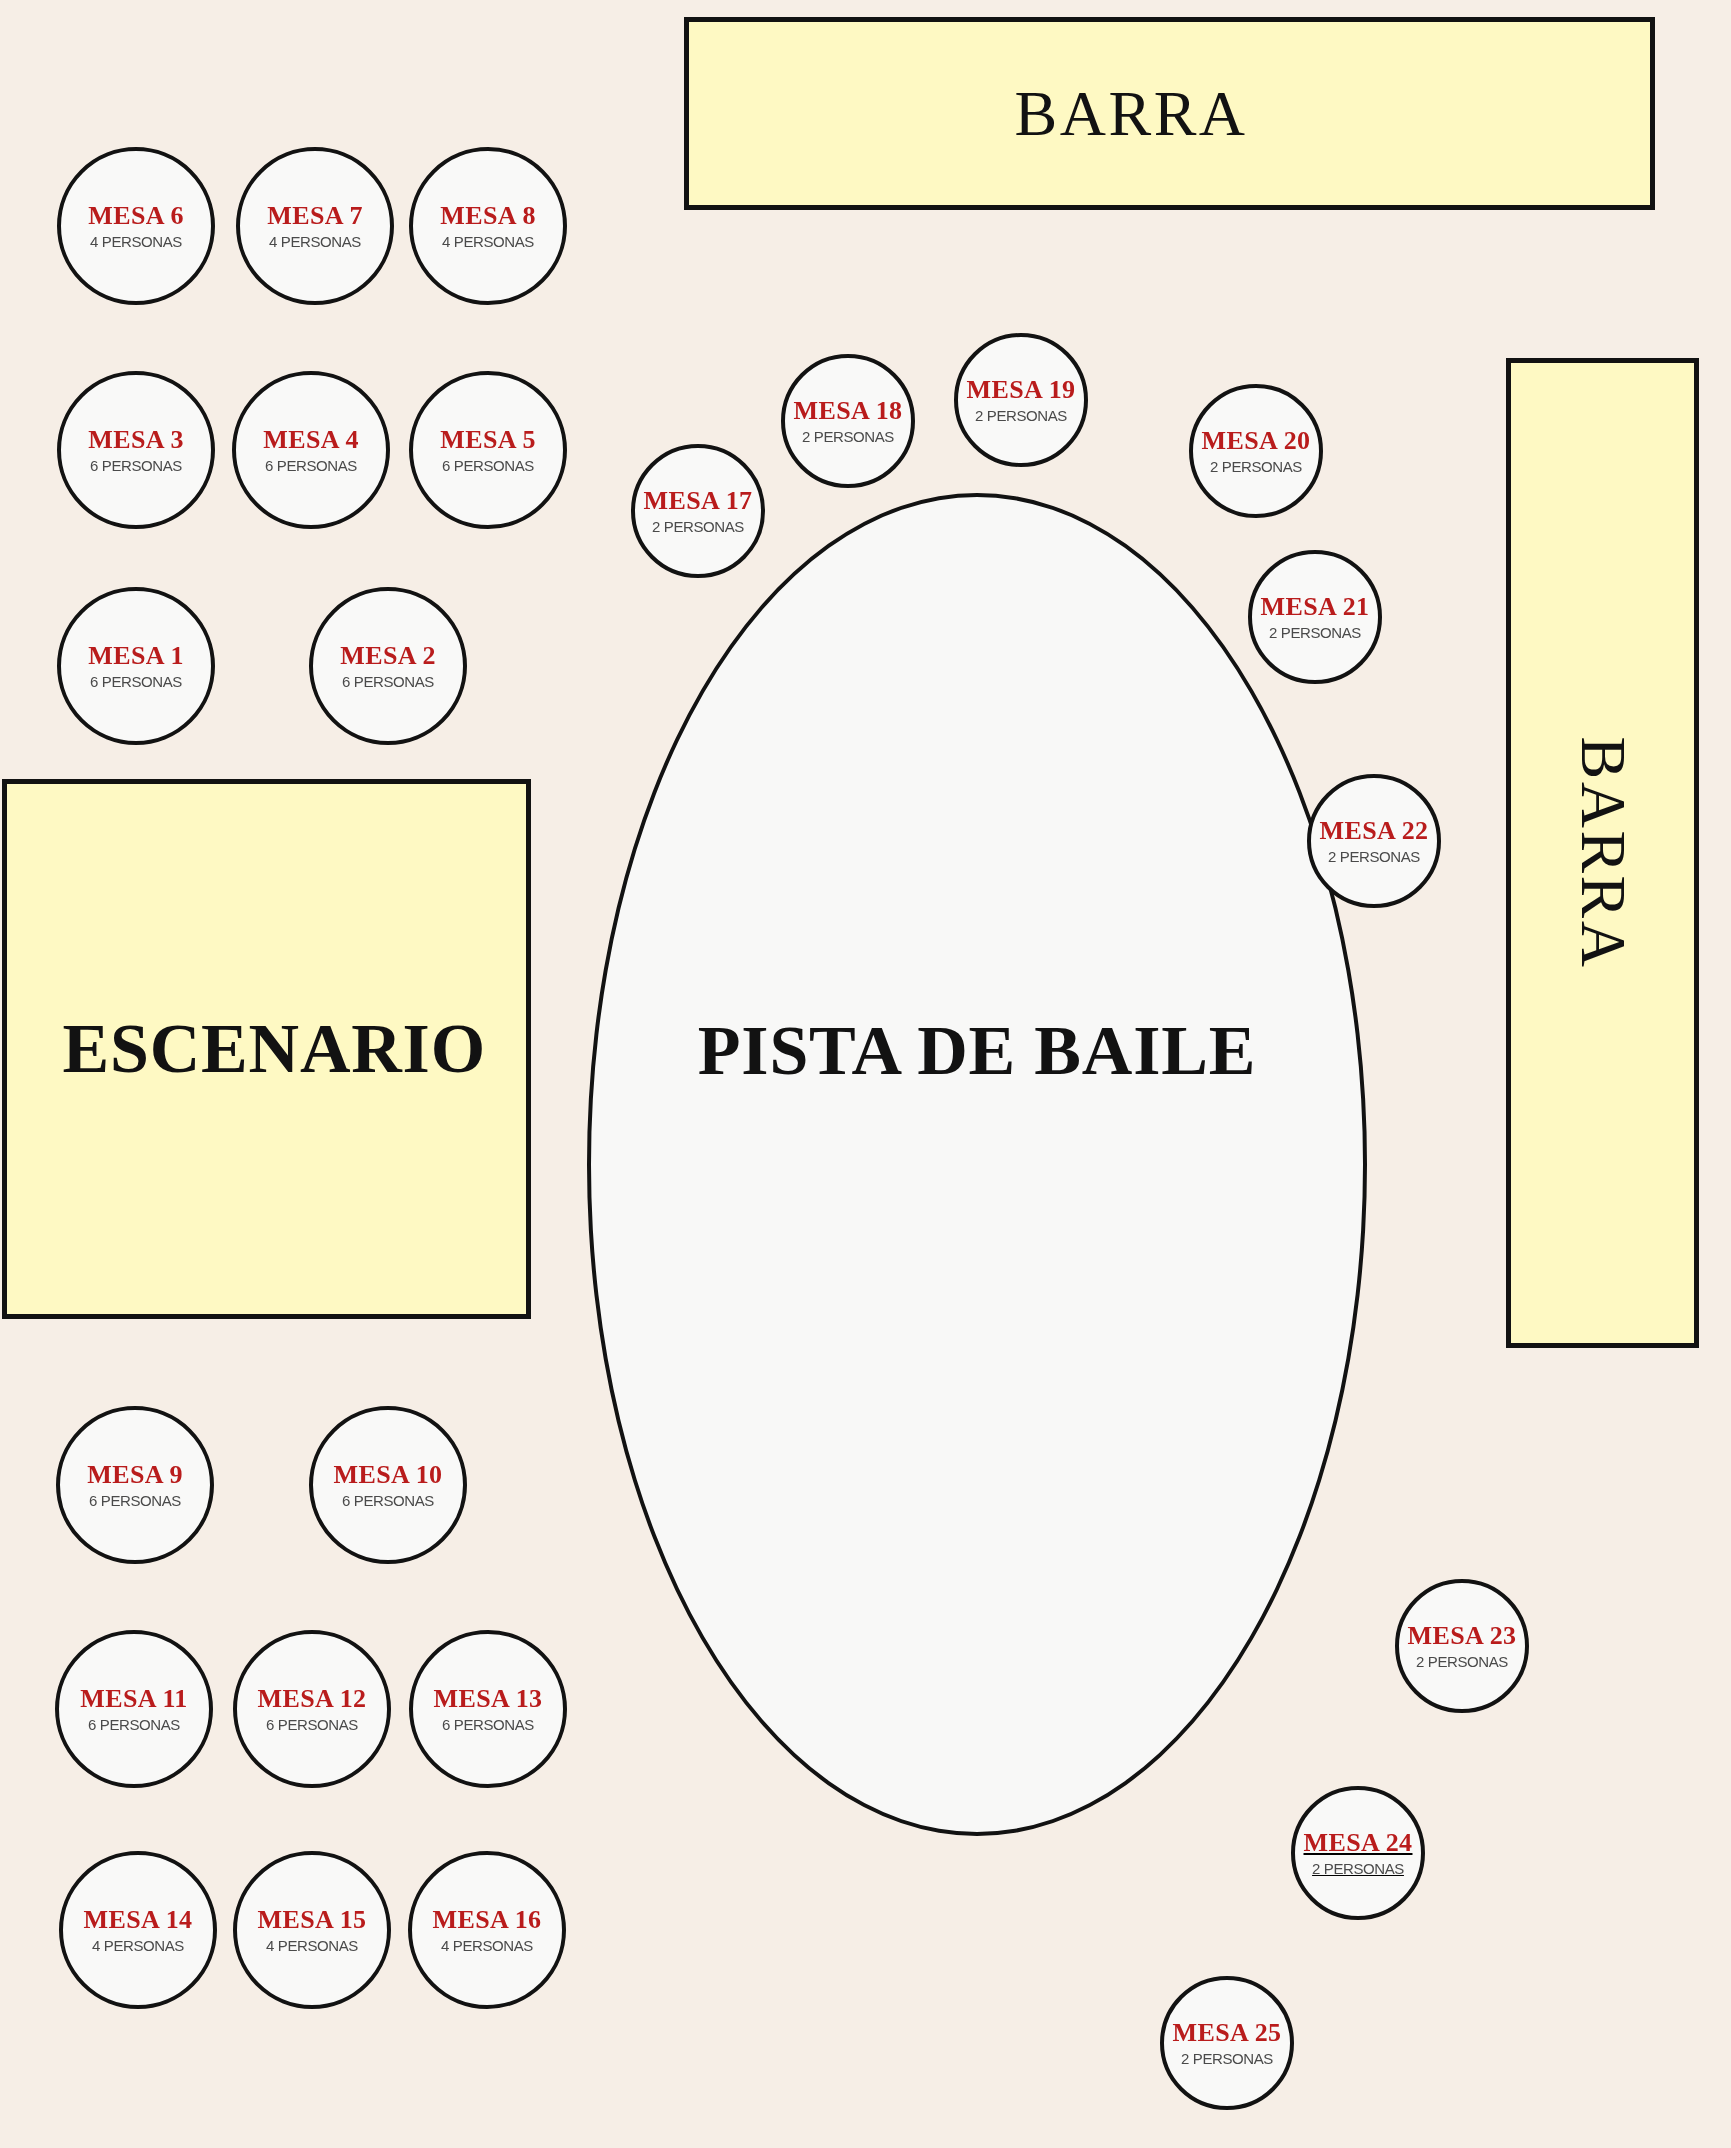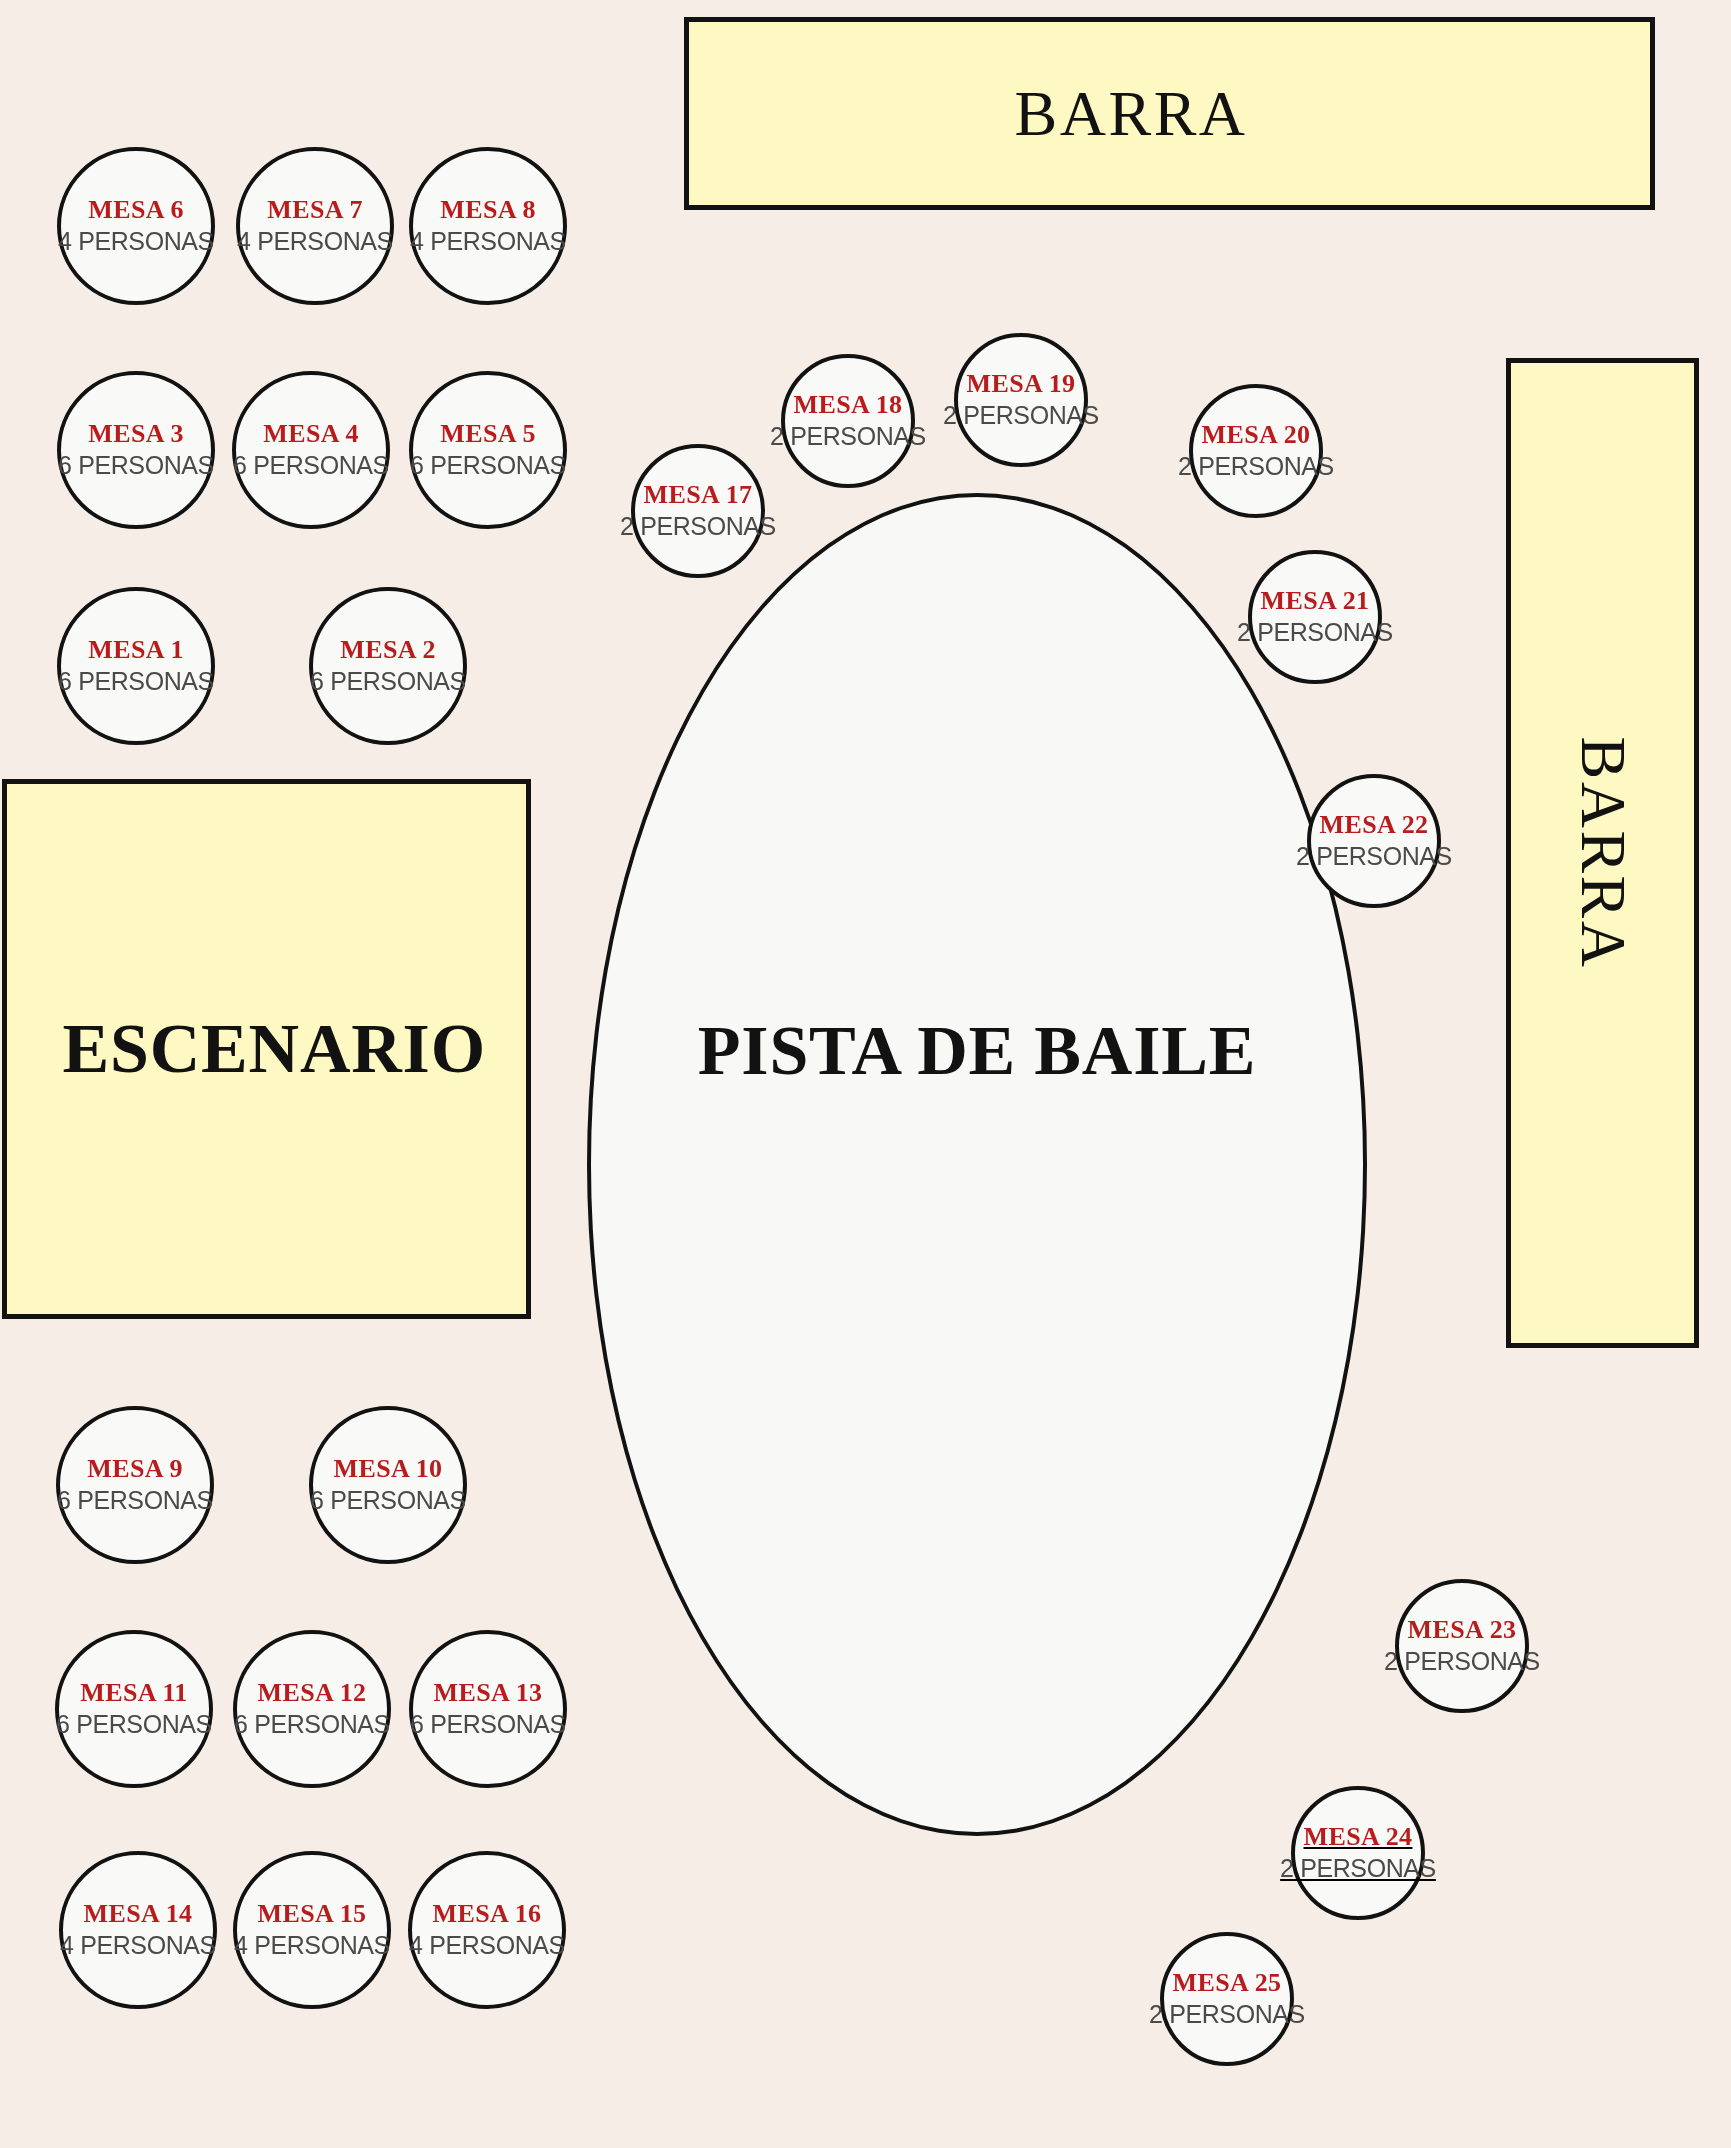--- a/index.html
+++ b/index.html
@@ -103,21 +103,21 @@
     font-weight: 700;
     font-size: 26px;
     color: #b91c1c;
     letter-spacing: 0.4px;
     line-height: 1.1;
     white-space: nowrap;
   }
   .table-capacity {
     font-family: "Liberation Sans", sans-serif;
     font-weight: 400;
-    font-size: 25px;
+    font-size: 15px;
     color: #4a4a4a;
     letter-spacing: -0.4px;
     line-height: 1.15;
     margin-top: 2.5px;
     white-space: nowrap;
   }
 </style>
 </head>
 <body style="background: rgb(246, 238, 230);">
 
@@ -229,20 +229,20 @@
     <div class="table-capacity">2 PERSONAS</div>
   </div>
       <div class="table-circle" style="left: 1395px; top: 1579px; width: 134px; height: 134px;">
     <div class="table-name">MESA 23</div>
     <div class="table-capacity">2 PERSONAS</div>
   </div>
       <div class="table-circle" style="left: 1291px; top: 1786px; width: 134px; height: 134px; text-decoration: underline;">
     <div class="table-name">MESA 24</div>
     <div class="table-capacity">2 PERSONAS</div>
   </div>
-      <div class="table-circle" style="left: 1160px; top: 1932px; width: 134px; height: 134px;">
+      <div class="table-circle" style="left: 1160px; top: 1976px; width: 134px; height: 134px;">
     <div class="table-name">MESA 25</div>
     <div class="table-capacity">2 PERSONAS</div>
   </div>
     </div>
 
 </div>
 
 
 </body></html>

